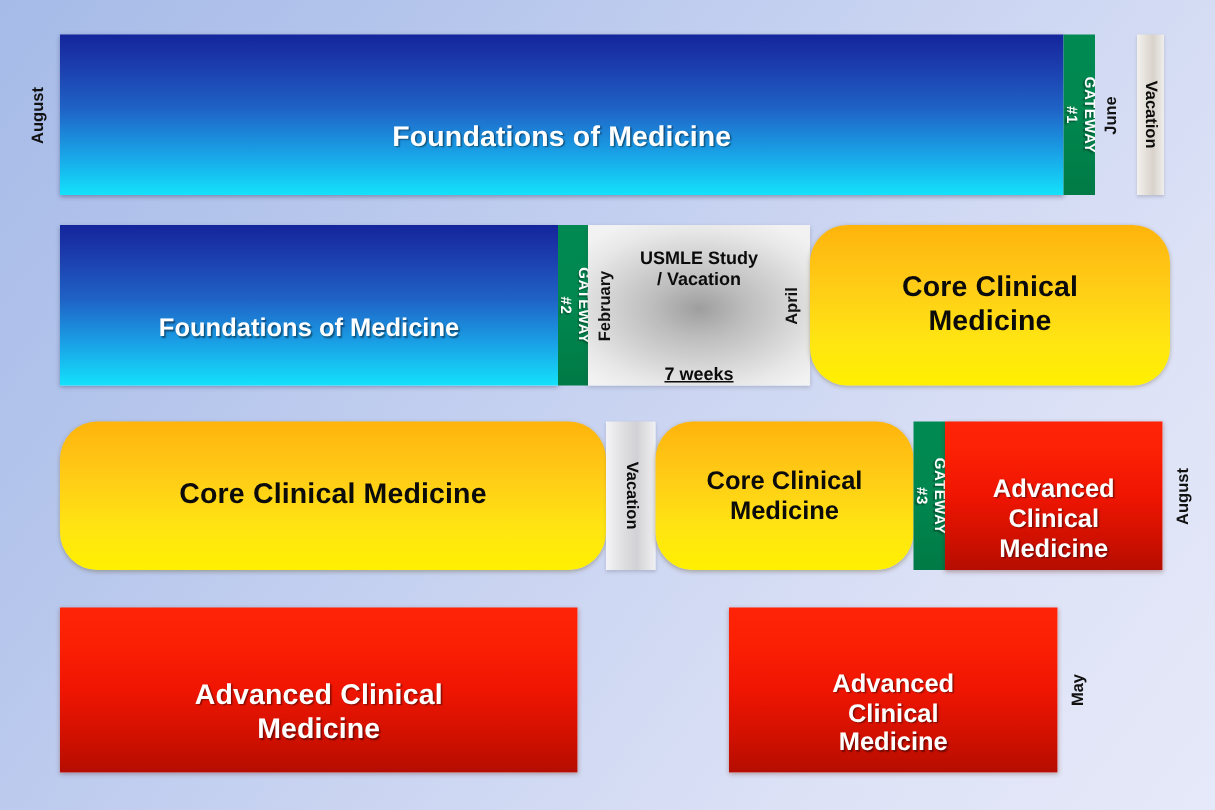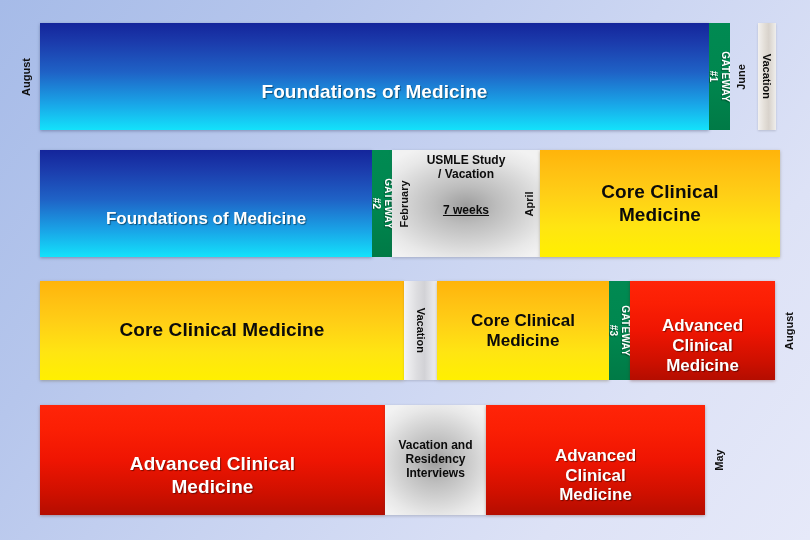--- a/index.html
+++ b/index.html
@@ -45,20 +45,21 @@
   }
 
   
   .fill-blue {
     background: linear-gradient(to bottom, #14259b 0%, #1b3bac 18%, #1f62c6 46%, #19a6e8 76%, #13e2fb 100%);
     box-shadow: 0 1px 3px rgba(40,50,90,0.40);
   }
   .fill-yellow {
     background: linear-gradient(to bottom, #ffb40a 0%, #ffbe12 16%, #ffcf16 42%, #ffe512 72%, #fff000 100%);
     box-shadow: 0 1px 3px rgba(90,70,20,0.35);
+    border-radius: 25px;
   }
   .fill-red {
     background: linear-gradient(to bottom, #ff2408 0%, #fb1f04 22%, #ef1502 50%, #cf1000 80%, #b40d00 100%);
     box-shadow: 0 1px 3px rgba(90,20,10,0.35);
   }
   .fill-green {
     background: linear-gradient(to bottom, #008a52 0%, #00874f 50%, #007a46 100%);
   }
   .fill-gray {
     background: radial-gradient(ellipse 70% 60% at 50% 52%, #9e9e9e 0%, #bdbdbd 30%, #d4d4d4 58%, #e8e8e8 82%, #f2f2f2 100%);
@@ -148,21 +149,21 @@
   <div class="row" style="left:40px; top:150px; width:740px; height:107px;">
 
     <div class="seg fill-blue" style="left:0px; width:332px;">
       <span class="label txt-white mid">Foundations of Medicine</span>
     </div>
 
     <div class="seg fill-green" style="left:332px; width:20px;">
       <span class="label txt-white-sm rot-cw gateway-label">GATEWAY #2</span>
     </div>
 
-    <div class="seg fill-gray" style="left:352px; width:148px; flex-direction:column; justify-content:flex-start; padding-top:4px;">
+    <div class="seg fill-gray" style="left:352px; width:148px; flex-direction:column; justify-content:space-between; padding-top:16px;">
       <span class="label txt-black small">USMLE Study
 / Vacation</span>
       <span class="label txt-black small" style="margin-top:22px;text-decoration:underline;">7 weeks</span>
     </div>
 
     <div class="seg fill-yellow" style="left:500px; width:240px;">
       <span class="label txt-black big">Core Clinical
 Medicine</span>
     </div>
   </div>
@@ -205,25 +206,20 @@
     <span class="rot-ccw">August</span>
   </div>
 
   <div class="row" style="left:40px; top:405px; width:760px; height:110px;">
 
     <div class="seg fill-red" style="left:0px; width:345px;">
       <span class="label txt-white big">Advanced Clinical
 Medicine</span>
     </div>
 
-    <div class="seg fill-gray" style="left:345px; width:101px;">
-      <span class="label txt-black small">Vacation and
-Residency
-Interviews</span>
-    </div>
 
     <div class="seg fill-red" style="left:446px; width:219px;">
       <span class="label txt-white mid">Advanced
 Clinical
 Medicine</span>
     </div>
   </div>
 
   <div class="month" style="left:708px; top:405px; width:22px; height:110px;">
     <span class="rot-ccw">May</span>

